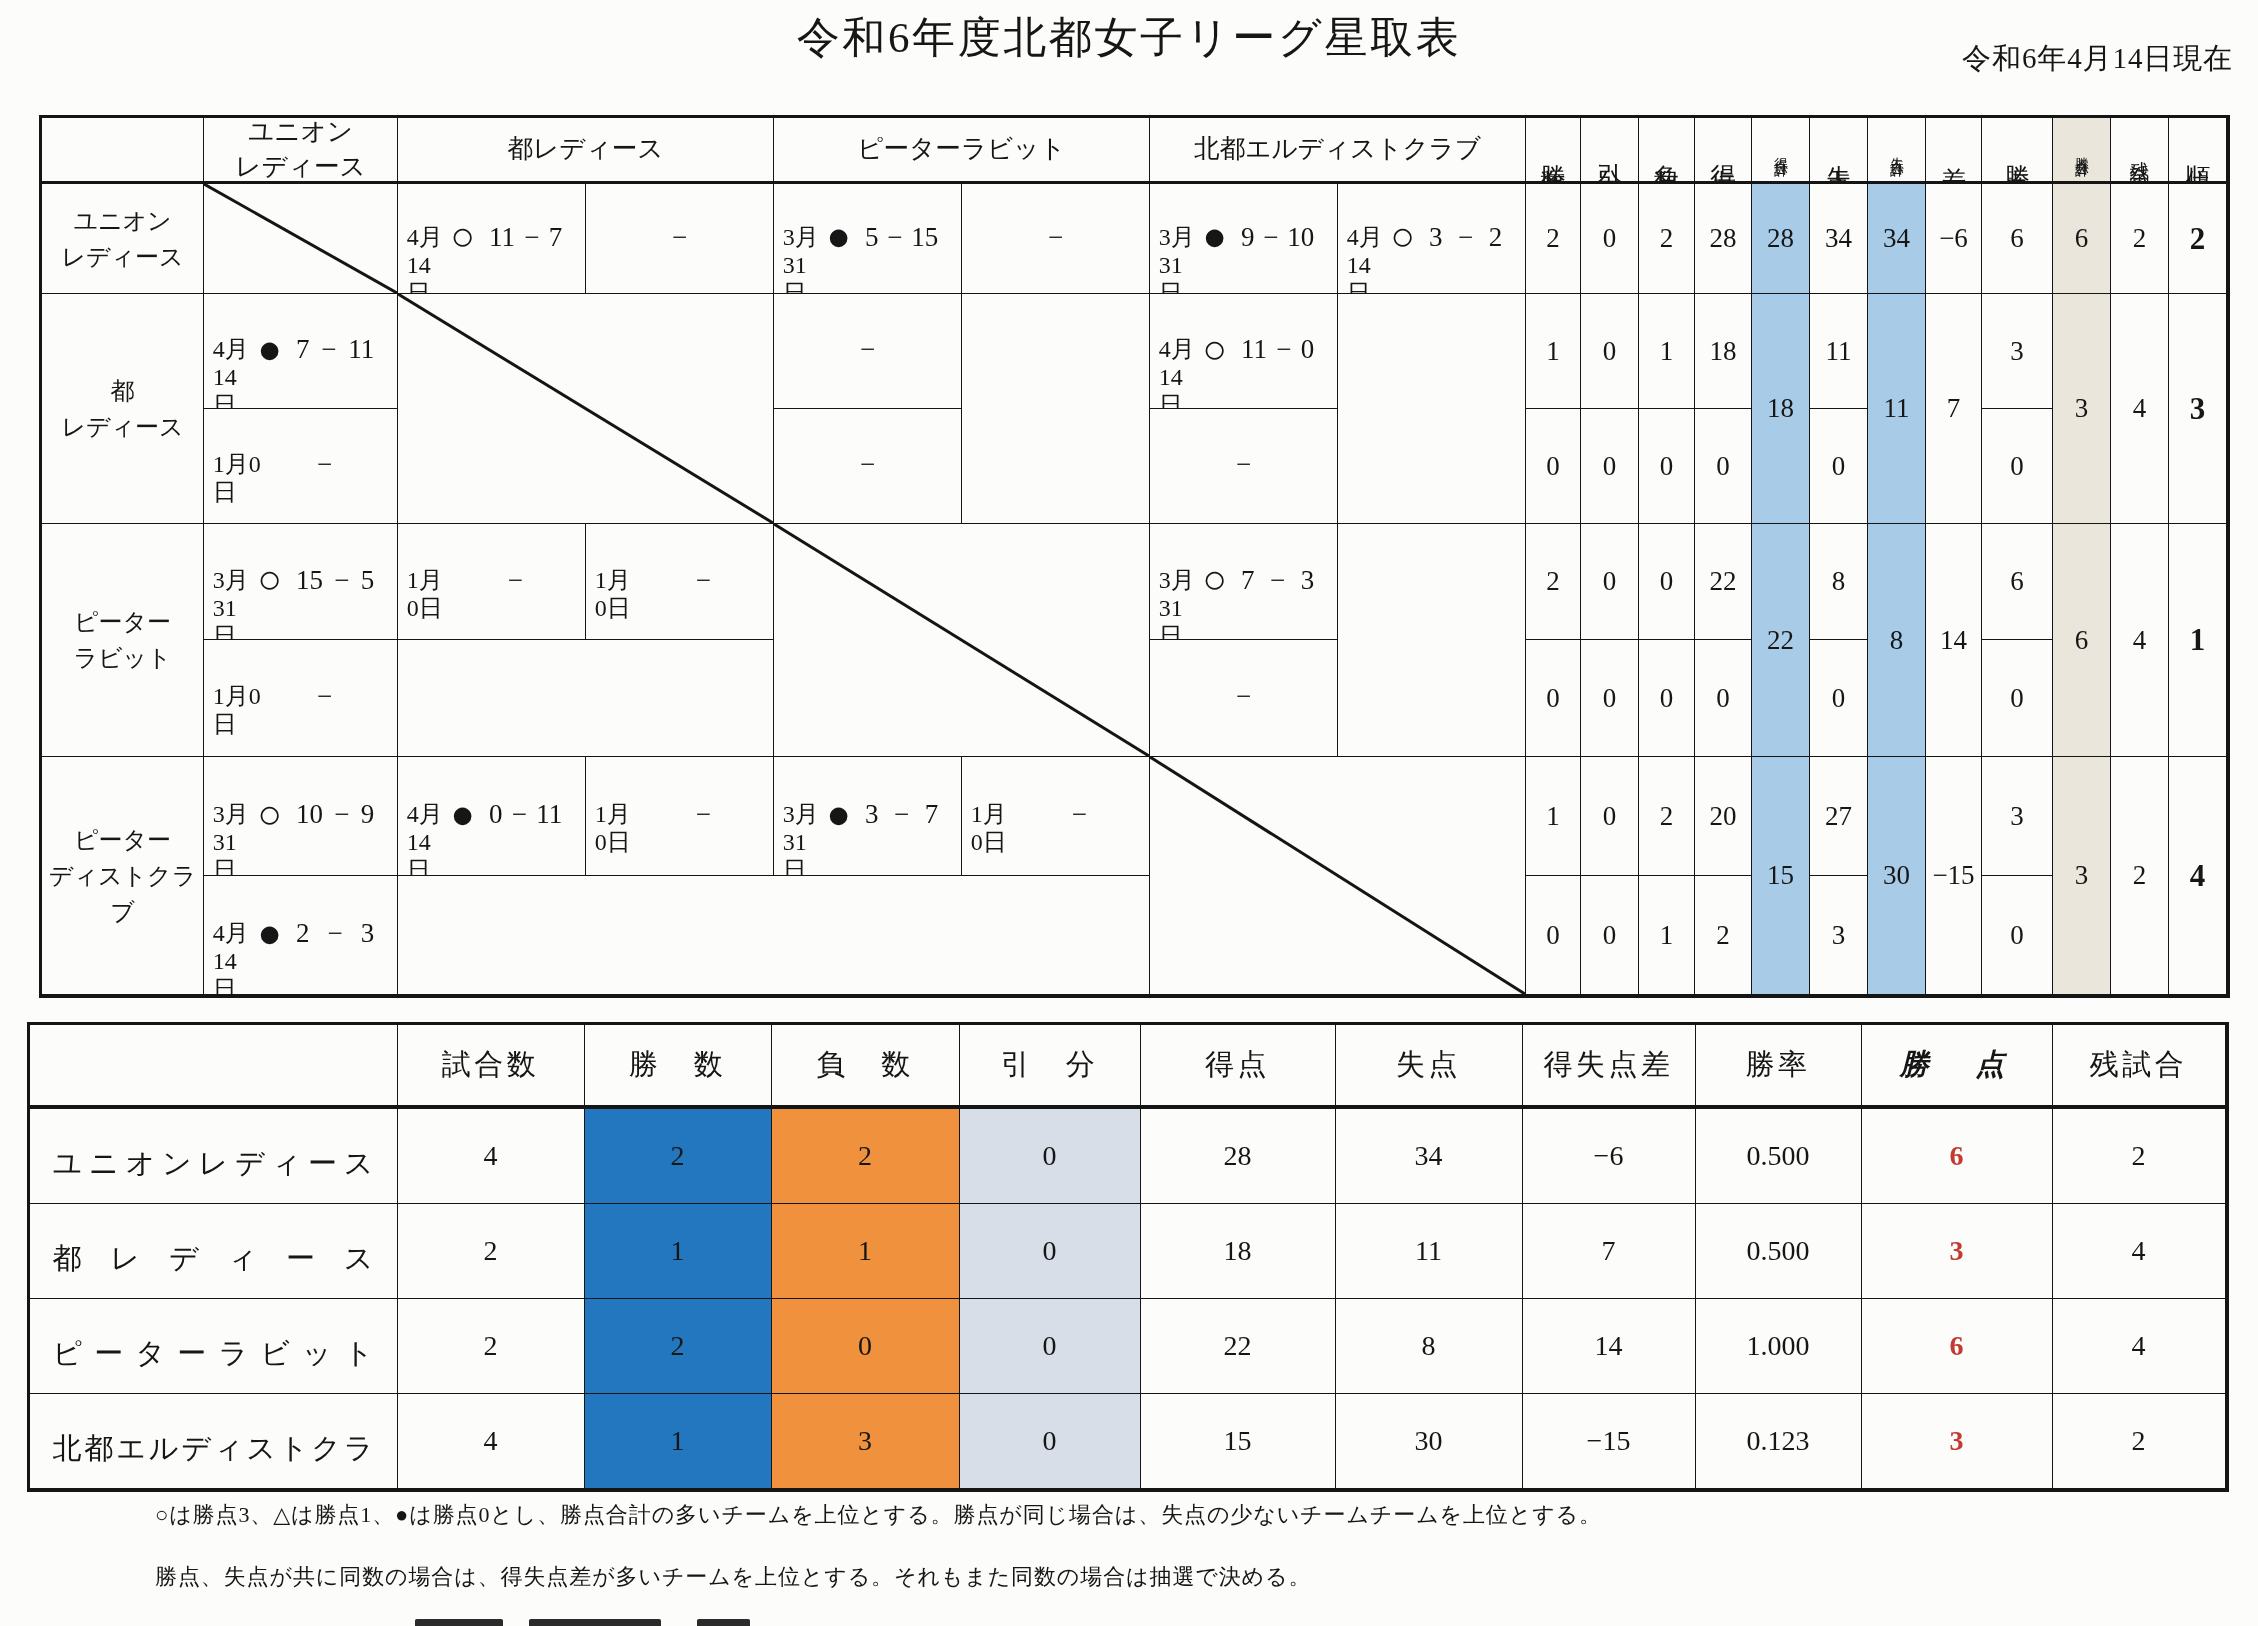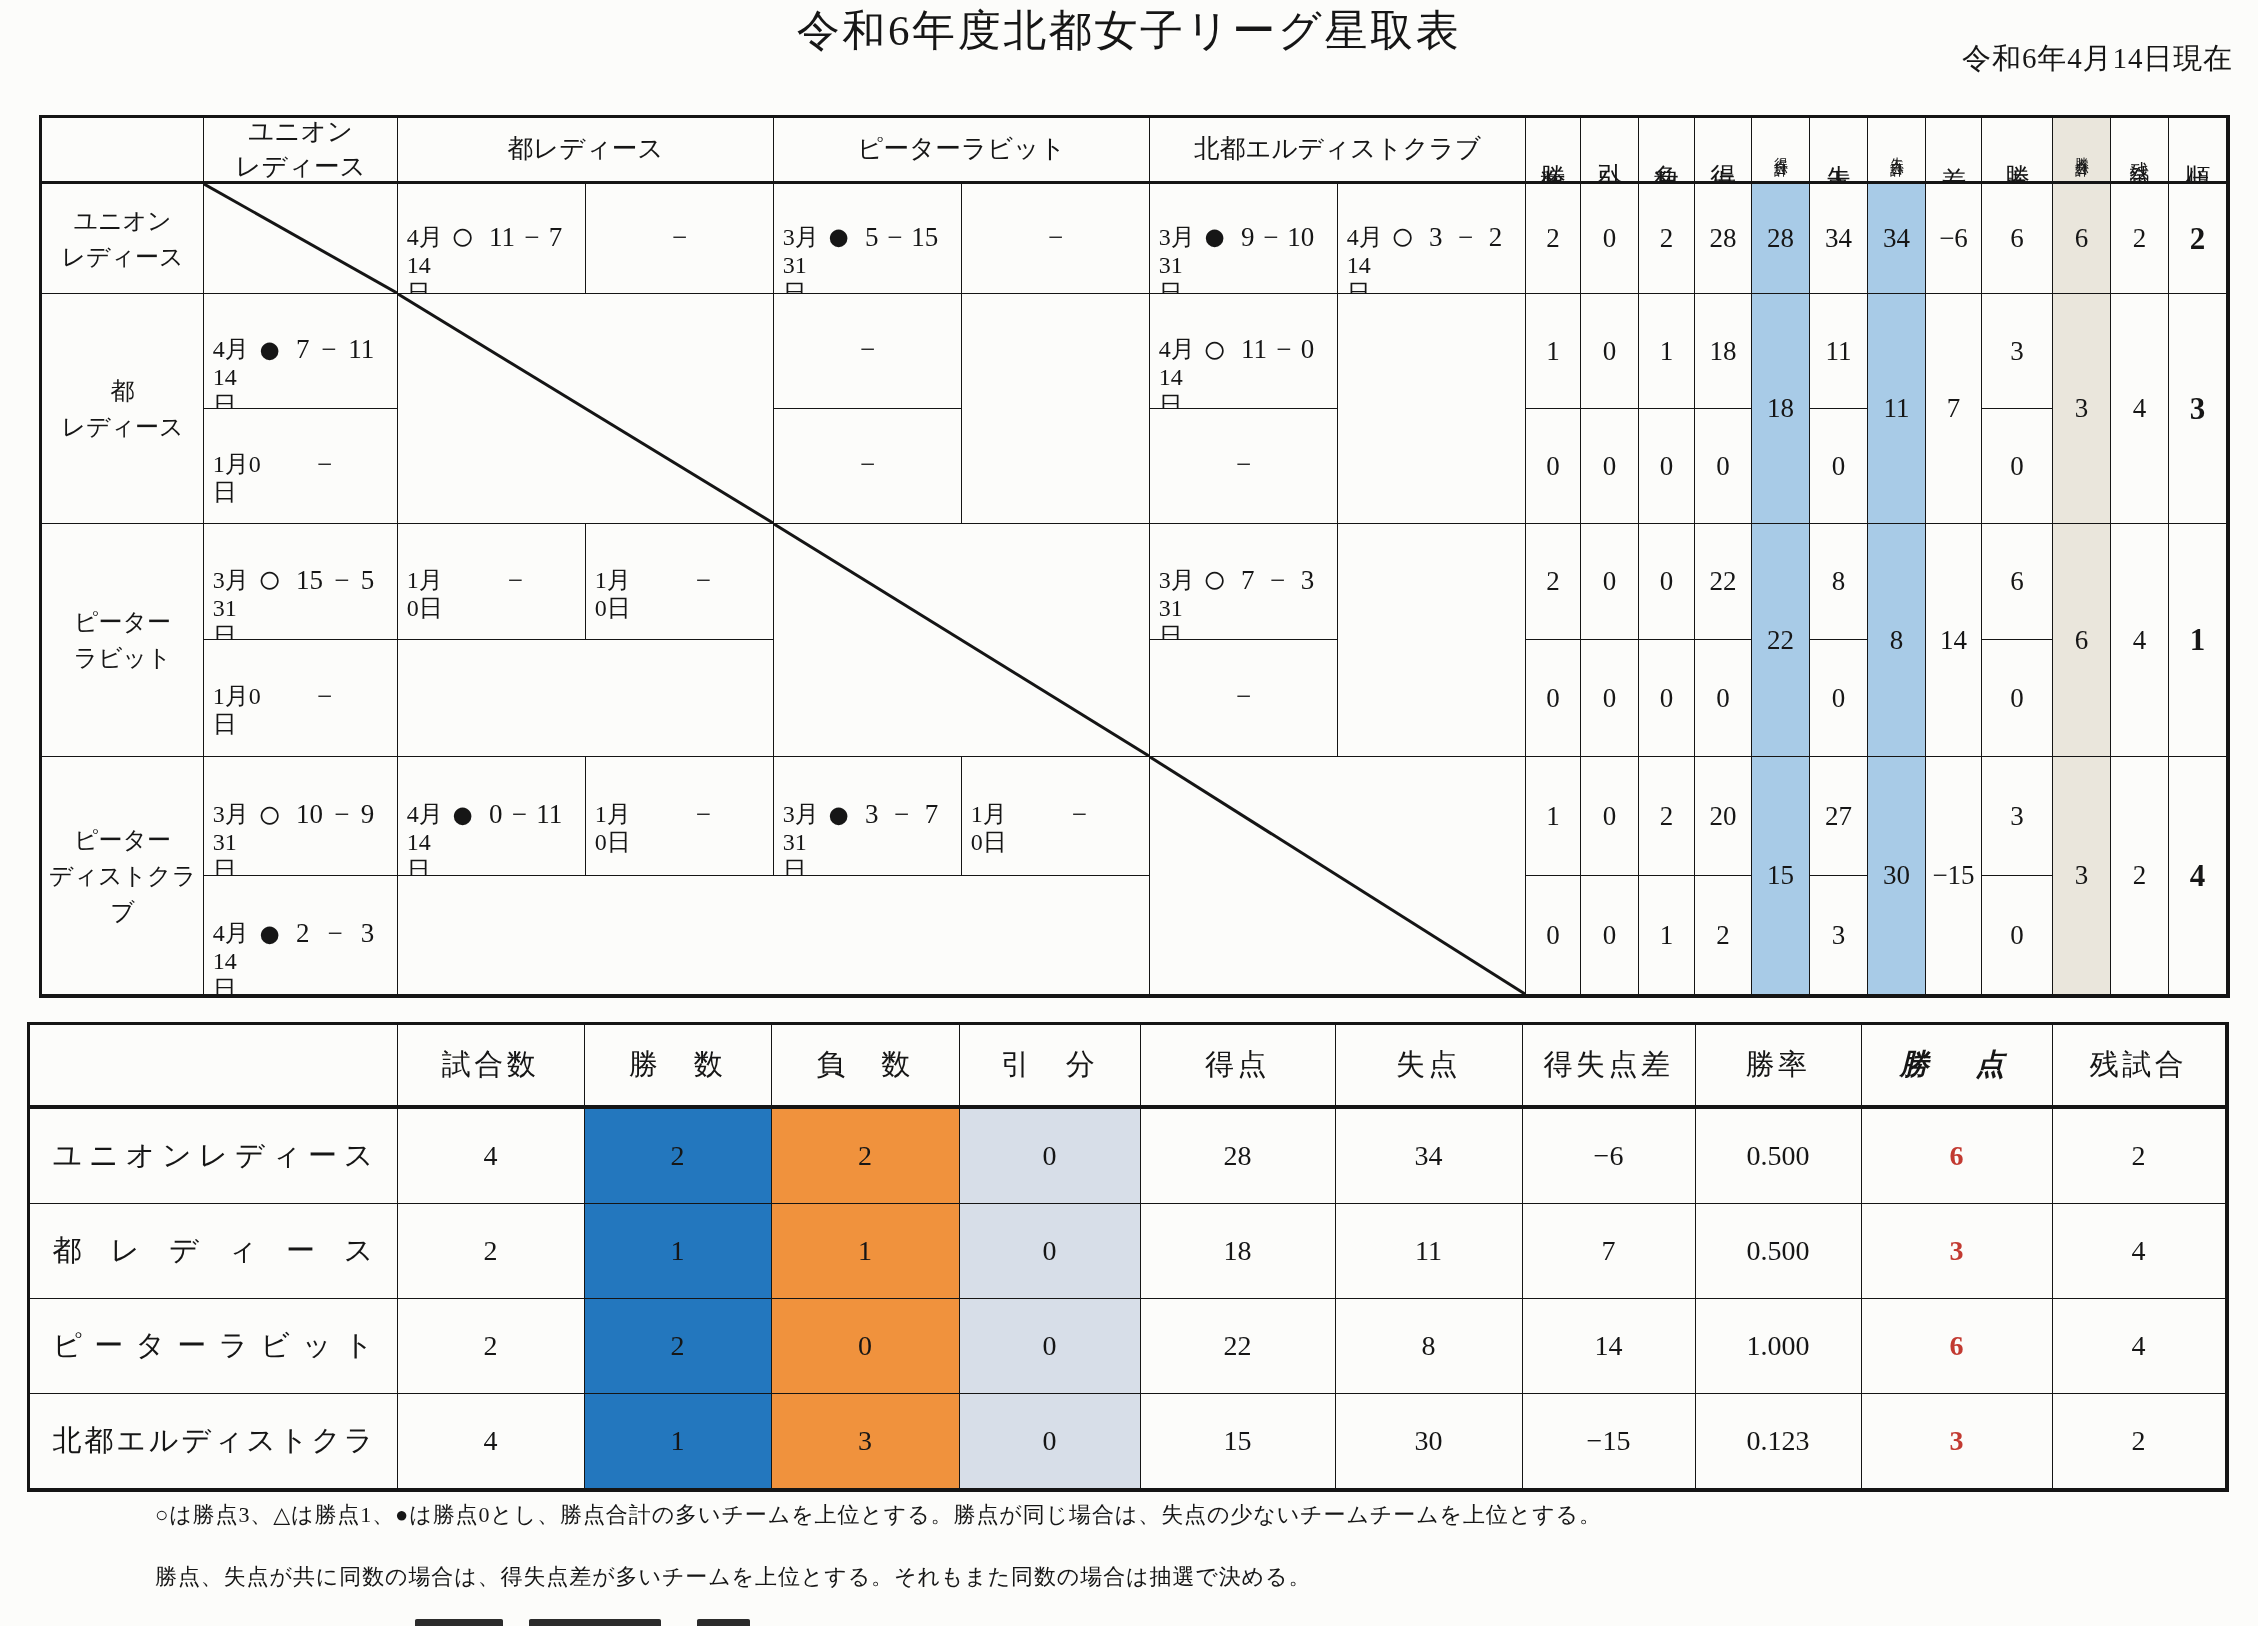--- a/index.html
+++ b/index.html
@@ -1,18 +1,18 @@
 <!DOCTYPE html>
 <html style="font-size:14px"><head>
 <meta charset="utf-8">
 <style>
   html,body{margin:0;padding:0;}
   body{width:2258px;height:1627px;position:relative;background:#fcfcfa;
        font-family:"Liberation Serif","DejaVu Serif",serif;color:#161616;}
-  .page-title{position:absolute;left:0;right:0;top:2px;text-align:center;
+  .page-title{position:absolute;left:0;right:0;top:9px;text-align:center;
        font-size:43px;font-weight:500;letter-spacing:2.6px;}
   .as-of{position:absolute;right:25px;top:39px;font-size:29px;letter-spacing:0.9px;}
 
   
   .matrix{position:absolute;left:39px;top:115px;display:grid;border:3.5px solid #151515;
     grid-template-columns:162px 194px repeat(6,188px) 55px 58px 56px 57px 58px 58px 58px 56px 71px 58px 58px 58px;
     grid-template-rows:66px 110px 115px 115px 116px 117px 119px 119px;}
   .c{border-right:1.8px solid #151515;border-bottom:1.8px solid #151515;box-sizing:border-box;
      display:flex;align-items:center;justify-content:center;overflow:hidden;}
   .hb{border-bottom-width:3.5px;}
@@ -38,21 +38,21 @@
   .diag svg{display:block;width:100%;height:100%;}
 
   
   .summary{position:absolute;left:26.5px;top:1022px;display:grid;border:3.5px solid #151515;
     grid-template-columns:368px 187px 187px 188px 181px 195px 187px 173px 166px 191px 173px;
     grid-template-rows:84px repeat(4,95px);}
   .sh{font-size:29px;letter-spacing:3.5px;}
   .shb{border-bottom-width:4.4px;text-align:right;}
   .shbold{font-weight:700;letter-spacing:8.8px;font-style:italic;}
   .sv{font-size:28px;}
-  .steam{display:block;line-height:92px;font-size:29px;padding:0 23px;text-align:justify;
+  .steam{display:block;line-height:92px;font-size:29px;padding:8px 23px;text-align:justify;
          text-align-last:justify;}
   .blue{background:#2377be;}
   .orange{background:#f0923d;}
   .gray{background:#d7dee8;}
   .red{color:#c23a31;font-weight:600;}
 
   .footnote{position:absolute;left:139px;font-size:22px;letter-spacing:0.9px;margin-left:16px;}
   .fn1{top:1500px;}
   .fn2{top:1562px;}
   .artifact{position:absolute;background:#2b2b2b;height:8px;bottom:0;border-radius:1.8px;}

